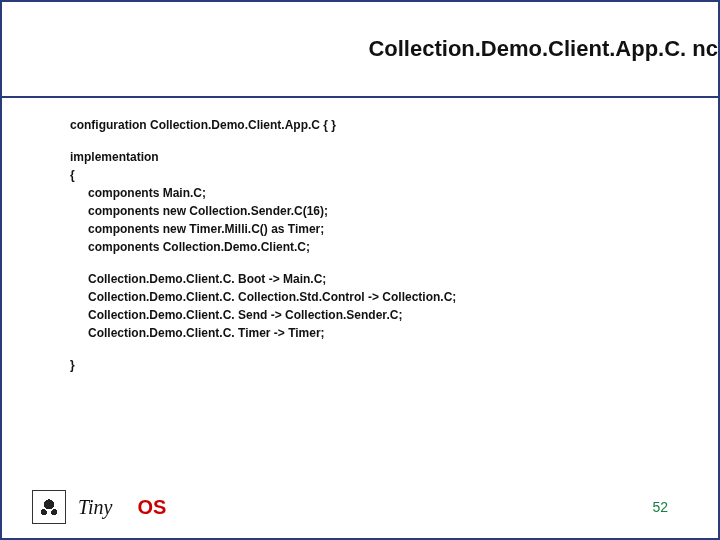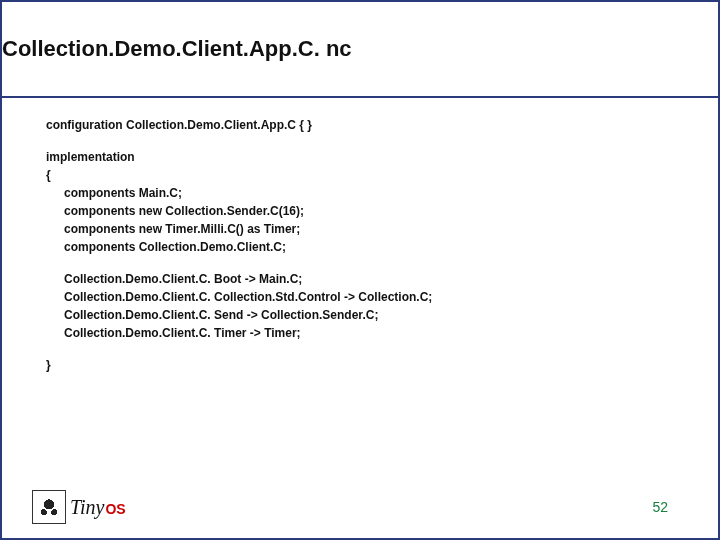--- a/index.html
+++ b/index.html
@@ -7,50 +7,51 @@
   .slide {
     width: 720px; height: 540px;
     border: 2px solid #2a3a7a;
     background: #fff;
     position: relative;
     display: flex; flex-direction: column;
   }
   .title-band {
     height: 96px;
     border-bottom: 2px solid #2a3a7a;
-    display: flex; align-items: center; justify-content: flex-start;
+    display: flex; align-items: center; justify-content: flex-end;
   }
   .title-text {
     font-size: 22px;
     font-weight: bold;
     color: #111;
   }
   .body {
     flex: 1;
-    padding: 18px 40px 0 44px;
+    padding: 18px 40px 0 60px;
     font-size: 12px;
     font-weight: bold;
     color: #111;
     line-height: 1.5;
+    margin-left: 8px;
   }
   .body .block { margin-bottom: 14px; }
   .indent { padding-left: 18px; }
   .footer {
     position: absolute;
     bottom: 10px; left: 10px; right: 10px;
     height: 42px;
     display: flex; align-items: center; justify-content: space-between;
   }
   .page-num {
     font-size: 14px;
     color: #15803d;
     padding-right: 40px;
   }
   
-  .logo { display: flex; align-items: center; gap: 4px; padding-left: 20px; }
+  .logo { display: flex; align-items: center; gap: 12px; padding-left: 20px; }
   .logo-mark {
     width: 34px; height: 34px;
     border: 1px solid #333;
     position: relative;
     background: #fff;
   }
   .logo-mark::before {
     content: "";
     position: absolute; inset: 3px;
     background:
@@ -59,21 +60,21 @@
       radial-gradient(circle at 70% 70%, #222 0 3px, transparent 3px);
   }
   .logo-word { display: flex; align-items: baseline; }
   .logo-tiny {
     font-family: "Comic Sans MS", "Segoe Script", cursive;
     font-size: 20px; font-style: italic; color: #111;
     margin-right: 1px;
   }
   .logo-os {
     font-family: Arial, sans-serif;
-    font-size: 14px; font-weight: bold; color: #c00;
+    font-size: 20px; font-weight: bold; color: #c00; margin-left: 24px;
   }
 </style>
 </head>
 <body>
 
 <div class="slide">
 
   <div class="title-band">
     <div class="title-text">Collection.Demo.Client.App.C. nc</div>
   </div>

